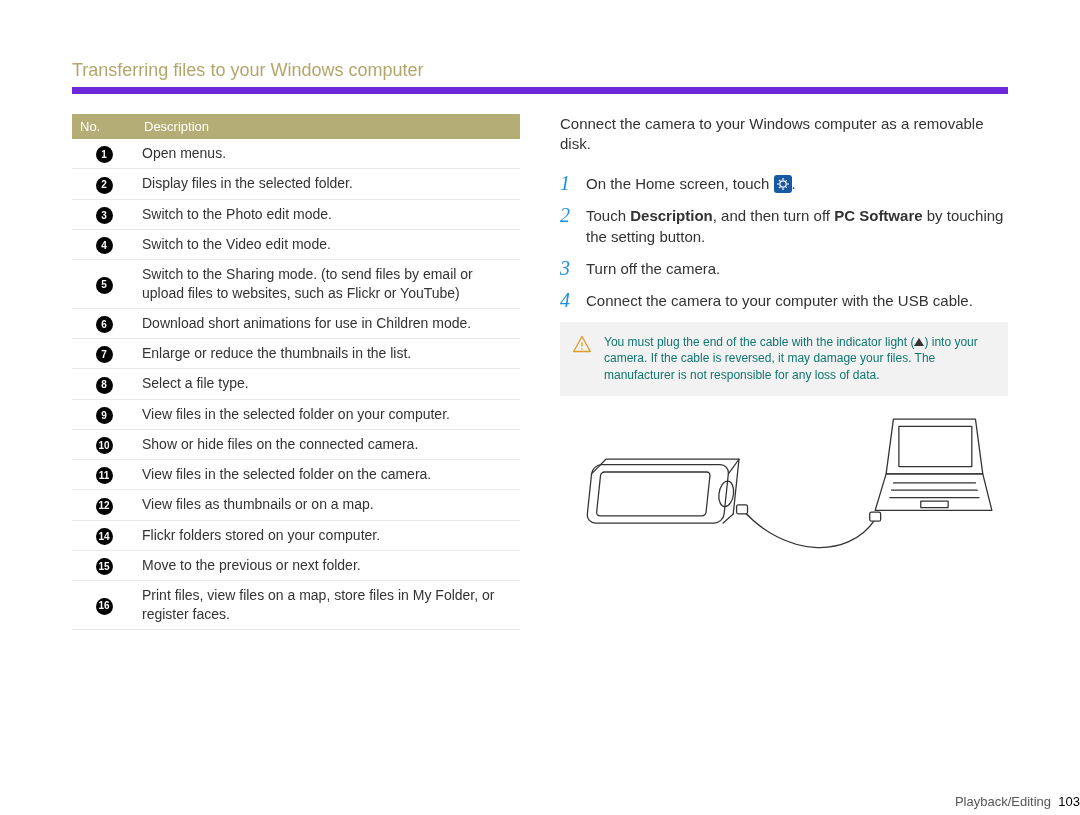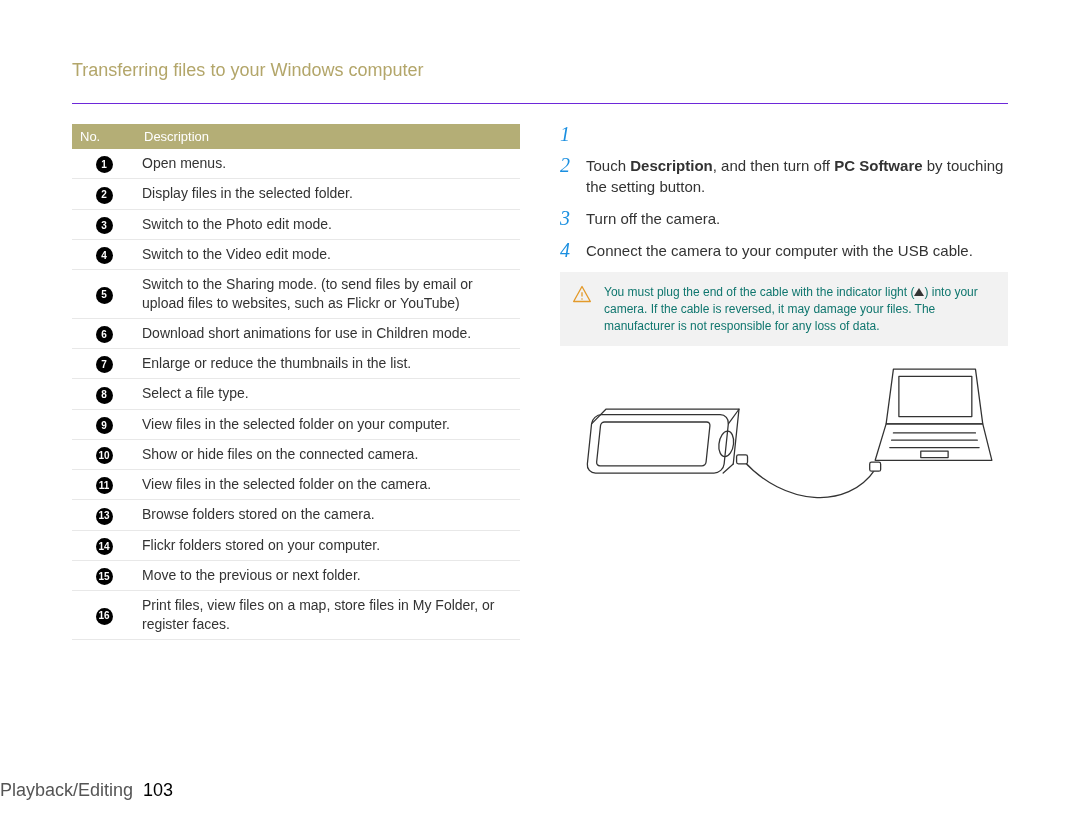--- a/index.html
+++ b/index.html
@@ -1,38 +1,38 @@
 <!DOCTYPE html>
 <html><head>
 <meta charset="utf-8">
 <style>
   html,body{margin:0;padding:0;background:#fff;}
   body{width:1080px;height:815px;font-family:Arial,Helvetica,sans-serif;color:#333;position:relative;}
   .page{box-sizing:border-box;padding:60px 72px 0 72px;width:100%;height:100%;}
-  .breadcrumb{color:#b3a66a;font-size:18px;font-weight:300;border-bottom:1px solid #6d28d9;padding-bottom:22px;margin-bottom:20px;}
+  .breadcrumb{color:#b3a66a;font-size:18px;font-weight:300;border-bottom:7px solid #6d28d9;padding-bottom:6px;margin-bottom:20px;}
   .cols{display:flex;gap:40px;}
   .col{flex:1;min-width:0;}
   table.tbl{width:100%;border-collapse:collapse;font-size:14px;}
   table.tbl th{background:#b4ae76;color:#fff;text-align:left;font-weight:400;padding:5px 8px;font-size:13px;}
   table.tbl th.num{width:48px;}
   table.tbl td{padding:5px 6px;border-bottom:1px solid #e8e8e8;vertical-align:middle;line-height:1.35;}
   table.tbl td.num{text-align:center;width:48px;}
   .bullet-num{display:inline-flex;align-items:center;justify-content:center;width:17px;height:17px;border-radius:50%;background:#000;color:#fff;font-size:10px;font-weight:bold;}
   h2.section{color:#1a8fe0;font-size:20px;font-weight:400;margin:0 0 12px 0;line-height:1.3;}
   .intro{font-size:15px;margin:0 0 18px 0;line-height:1.35;}
   ol.steps{list-style:none;padding:0;margin:0;}
   ol.steps li{display:flex;gap:10px;margin-bottom:11px;font-size:15px;line-height:1.4;}
   .step-num{color:#1a8fe0;font-style:italic;font-family:Georgia,'Times New Roman',serif;font-size:20px;line-height:1;width:16px;flex:0 0 auto;}
   .home-icon{display:inline-flex;width:18px;height:18px;border-radius:3px;background:#1858a0;vertical-align:middle;position:relative;top:-1px;}
   .home-icon svg{width:100%;height:100%;}
   .note-box{background:#f2f2f2;padding:12px 14px 12px 44px;position:relative;font-size:12px;color:#0f766e;line-height:1.4;margin-top:8px;}
   .warn-icon{position:absolute;left:12px;top:12px;width:20px;height:20px;}
   .tri-up{display:inline-block;width:0;height:0;border-left:5px solid transparent;border-right:5px solid transparent;border-bottom:8px solid #333;vertical-align:baseline;}
   .illus{margin-top:14px;text-align:center;}
-  .footer{position:absolute;bottom:14px;left:0;width:100%;text-align:left;font-size:18px;color:#555;}
+  .footer{position:absolute;bottom:6px;left:0;width:100%;text-align:right;font-size:13px;color:#555;}
   .footer .pn{color:#000;}
 </style>
 </head>
 <body>
 
 <div class="page">
   <div class="breadcrumb">Transferring files to your Windows computer</div>
 
   <div class="cols">
 
@@ -83,44 +83,55 @@
             </tr>
             <tr>
               <td class="num"><span class="bullet-num">10</span></td>
               <td>Show or hide files on the connected camera.</td>
             </tr>
             <tr>
               <td class="num"><span class="bullet-num">11</span></td>
               <td>View files in the selected folder on the camera.</td>
             </tr>
             <tr>
-              <td class="num"><span class="bullet-num">13</span></td>
-              <td>Browse folders stored on the camera.</td>
+              <td class="num"><span class="bullet-num">12</span></td>
+              <td>View files as thumbnails or on a map.</td>
             </tr>
             <tr>
               <td class="num"><span class="bullet-num">14</span></td>
               <td>Flickr folders stored on your computer.</td>
             </tr>
             <tr>
               <td class="num"><span class="bullet-num">15</span></td>
               <td>Move to the previous or next folder.</td>
             </tr>
             <tr>
               <td class="num"><span class="bullet-num">16</span></td>
               <td>Print files, view files on a map, store files in My Folder, or register faces.</td>
             </tr>
           </tbody>
       </table>
     </div>
 
     <div class="col">
+      <p class="intro">Connect the camera to your Windows computer as a removable disk.</p>
 
       <ol class="steps">
         <li>
           <span class="step-num">1</span>
+          <span>
+            <span>On the Home screen, touch </span><span class="home-icon">
+                <svg viewBox="0 0 18 18">
+                  <g fill="none" stroke="#fff" stroke-width="1.2">
+                    <circle cx="9" cy="9" r="3.2"></circle>
+                    <path d="M9 3v2M9 13v2M3 9h2M13 9h2M5 5l1.4 1.4M12.6 12.6 11.2 11.2M5 13l1.4-1.4M12.6 5.4 11.2 6.8"></path>
+                  </g>
+                </svg>
+              </span><span>.</span>
+          </span>
         </li>
         <li>
           <span class="step-num">2</span>
           <span>
             <span>Touch </span><b>Description</b><span>, and then turn off </span><b>PC Software</b><span> by touching the setting button.</span>
           </span>
         </li>
         <li>
           <span class="step-num">3</span>
           <span>Turn off the camera.</span>

